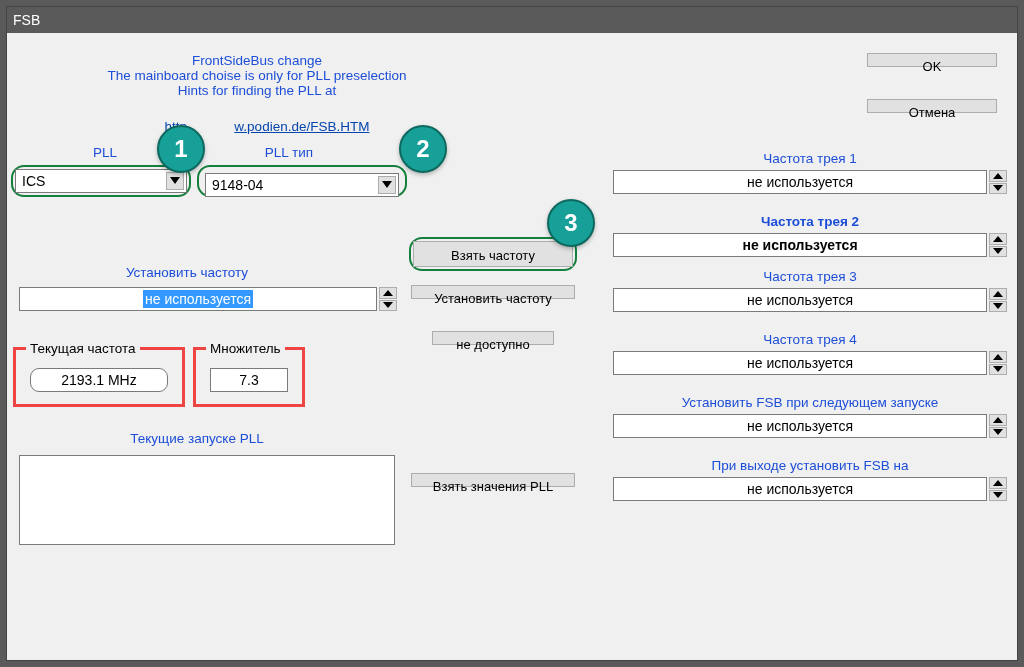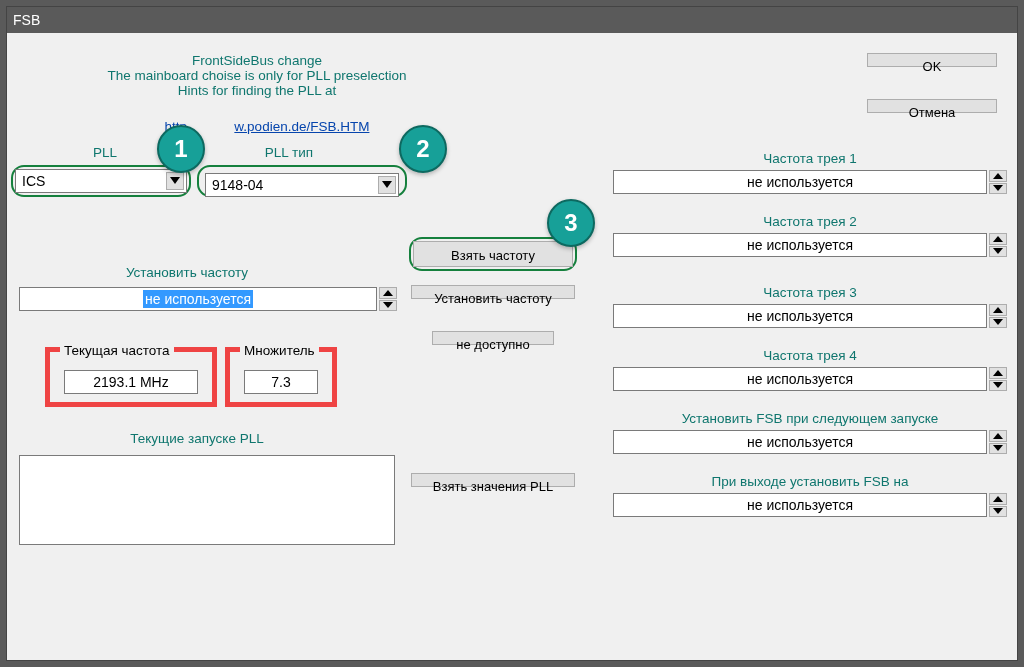--- a/index.html
+++ b/index.html
@@ -39,21 +39,21 @@
     text-align: center;
     line-height: 26px;
     height: 14px;
     cursor: pointer;
     user-select: none;
   }
 
   .lbl {
     font-size: 13.5px;
     text-align: center;
-    color: #0f766e;
+    color: #1d4ed8;
   }
 
   
   .combo {
     background: #fff;
     border: 1px solid #7a7a7a;
     height: 24px;
     position: relative;
     display: flex;
     align-items: center;
@@ -93,23 +93,22 @@
     height:24px;
     display:flex; align-items:center; justify-content:center;
     font-size:14px;
   }
   .big-sunken {
     background:#fff;
     border:1px solid #7a7a7a;
   }
 
   .group {
-    border:5px solid #ef4444;
+    border:3px solid #ef4444;
     position:relative;
-    margin-left:32px;
   }
   .group-title {
     position:absolute; top:-9px; left:10px;
     background:#f0f0f0;
     padding:0 4px;
     font-size:13.5px;
   }
 
   .link { color:#0645ad; text-decoration:underline; font-size:13.5px; }
 
@@ -206,21 +205,21 @@
       <div class="sp">
           <svg viewBox="0 0 10 6">
             <polygon points="0,0 10,0 5,6" fill="#000"></polygon>
           </svg>
         </div>
     </div>
   </div>
 
   <div class="pos group" style="left:6px; top:314px; width:172px; height:60px;">
     <div class="group-title">Текущая частота</div>
-    <div class="text-sunken" style="margin:18px 14px 0 14px;">
+    <div class="text-sunken" style="margin:18px 14px 0 14px;border-radius:9px;">
       <span>2193.1 MHz</span>
     </div>
   </div>
 
   <div class="pos group" style="left:186px; top:314px; width:112px; height:60px;">
     <div class="group-title">Множитель</div>
     <div class="text-sunken" style="margin:18px 14px 0 14px;">
       <span>7.3</span>
     </div>
   </div>
@@ -242,21 +241,21 @@
               </svg>
             </div>
             <div class="sp">
               <svg viewBox="0 0 10 6">
                 <polygon points="0,0 10,0 5,6" fill="#000"></polygon>
               </svg>
             </div>
           </div>
         </div>
       </div>
-      <div style="margin-bottom: 28px;">
+      <div style="margin-bottom: 12px; font-weight: bold;">
         <div class="lbl" style="margin-bottom: 4px;">Частота трея 2</div>
         <div class="spin-wrap">
           <div class="spin-field">
             <span>не используется</span>
           </div>
           <div class="spin-btns">
             <div class="sp">
               <svg viewBox="0 0 10 6">
                 <polygon points="0,6 10,6 5,0" fill="#000"></polygon>
               </svg>

